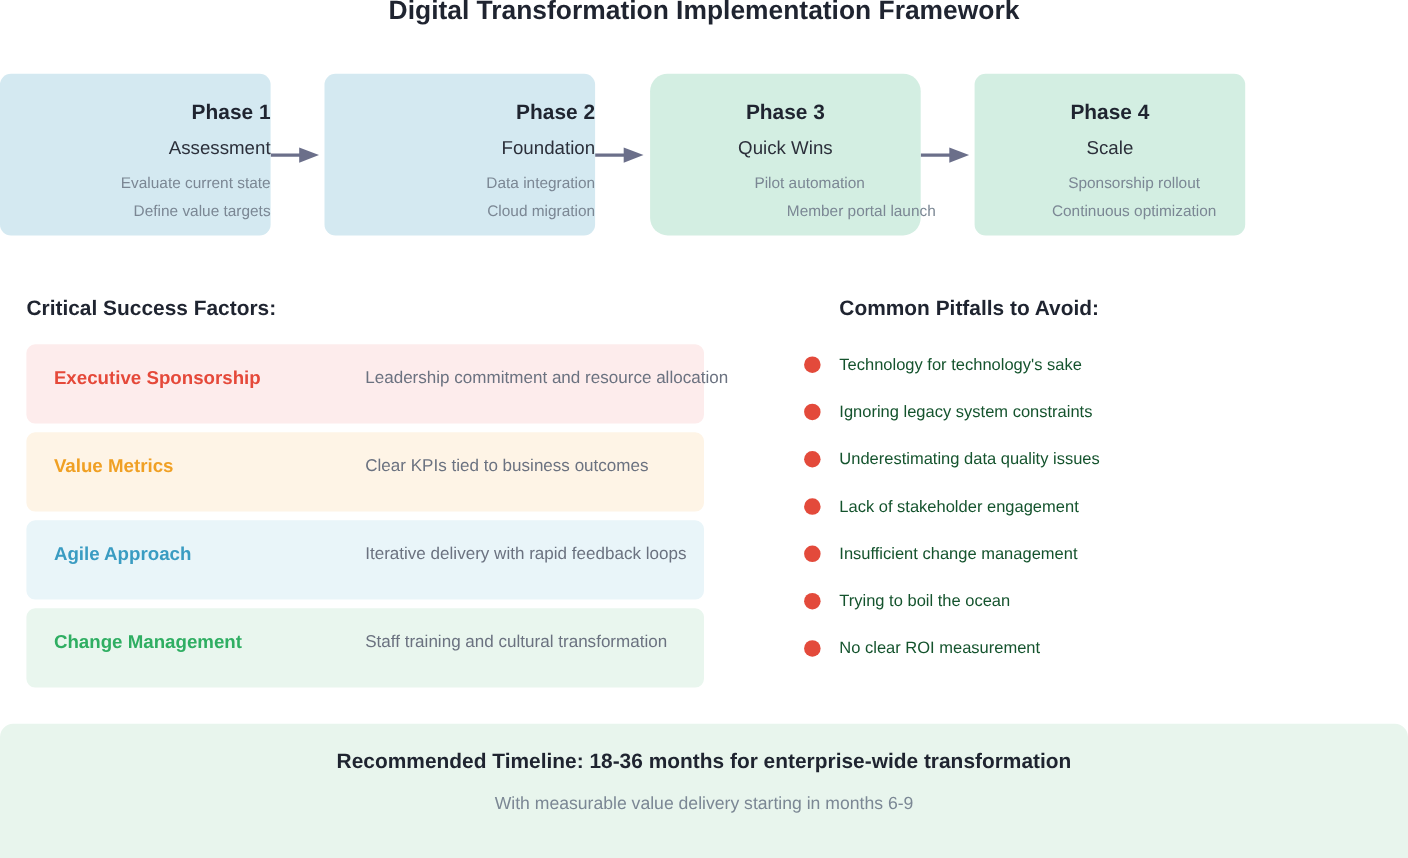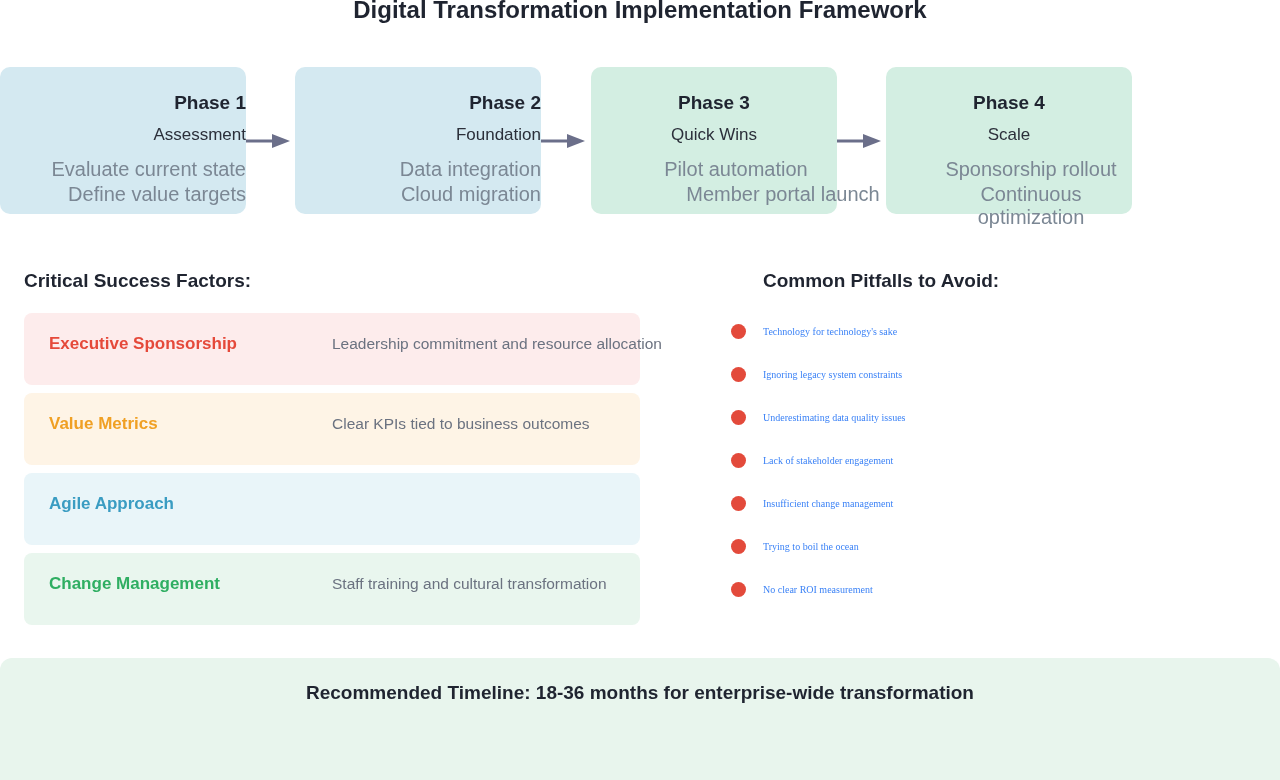--- a/index.html
+++ b/index.html
@@ -24,21 +24,21 @@
   .phase .ph-title {
     position: absolute; top: 25px; left: 0; width: 100%;
     font-size: 19px; font-weight: bold; color: #1f2430;
   }
   .phase .ph-sub {
     position: absolute; top: 58px; left: 0; width: 100%;
     font-size: 17px; color: #2b2f3a;
   }
   .phase .ph-item {
     position: absolute; left: 0; width: 100%;
-    font-size: 20px; color: #7b8794; padding-left: 44px;
+    font-size: 14px; color: #7b8794; padding-left: 44px;
   }
   .arrow {
     position: absolute; top: 131px; width: 46px; height: 20px;
   }
   .section-title {
     position: absolute; font-size: 19px; font-weight: bold; color: #1f2430;
   }
   .factor {
     position: absolute; left: 24px; width: 616px; height: 72px;
     border-radius: 8px;
@@ -53,21 +53,21 @@
   }
   .pitfall {
     position: absolute; left: 730px; height: 24px;
   }
   .pitfall .dot {
     position: absolute; left: 1px; top: 4px; width: 15px; height: 15px;
     border-radius: 50%; background: #e34a3b;
   }
   .pitfall .p-text {
     position: absolute; left: 33px; top: 0; line-height: 24px;
-    font-size: 10px; color: #3b82f6; white-space: nowrap; font-family: Liberation Serif, serif;
+    font-size: 15px; color: #14532d; white-space: nowrap;
   }
   .timeline {
     position: absolute; left: 0; top: 658px; width: 1280px; height: 136px;
     background: #e8f5ed; border-radius: 12px 12px 0 0;
     text-align: center;
   }
   .timeline .t-title {
     position: absolute; top: 24px; left: 0; width: 100%;
     font-size: 19px; font-weight: bold; color: #1f2430;
   }
@@ -98,21 +98,21 @@
   <div class="ph-sub">Foundation</div>
   <div class="ph-item" style="top:91px;">Data integration</div>
   <div class="ph-item" style="top:116px;">Cloud migration</div>
 </div>
 
 <svg class="arrow" style="left:541px;" viewBox="0 0 46 20">
   <line x1="0" y1="10" x2="30" y2="10" stroke="#6b6f8a" stroke-width="3"></line>
   <polygon points="26,3 44,10 26,17" fill="#6b6f8a"></polygon>
 </svg>
 
-<div class="phase green" style="left:591px;">
+<div class="phase green" style="left:591px;border-radius:16px;">
   <div class="ph-title">Phase 3</div>
   <div class="ph-sub">Quick Wins</div>
   <div class="ph-item" style="top:91px;">Pilot automation</div>
   <div class="ph-item" style="top:116px;margin-left:47px;">Member portal launch</div>
 </div>
 
 <svg class="arrow" style="left:837px;" viewBox="0 0 46 20">
   <line x1="0" y1="10" x2="30" y2="10" stroke="#6b6f8a" stroke-width="3"></line>
   <polygon points="26,3 44,10 26,17" fill="#6b6f8a"></polygon>
 </svg>
@@ -131,20 +131,21 @@
   <div class="f-desc">Leadership commitment and resource allocation</div>
 </div>
 
 <div class="factor" style="top:393px; background:#fef4e6;">
   <div class="f-name" style="color:#f0a024;">Value Metrics</div>
   <div class="f-desc">Clear KPIs tied to business outcomes</div>
 </div>
 
 <div class="factor" style="top:473px; background:#e9f5f9;">
   <div class="f-name" style="color:#3a9cc2;">Agile Approach</div>
+  <div class="f-desc">Iterative delivery with rapid feedback loops</div>
 </div>
 
 <div class="factor" style="top:553px; background:#e9f6ee;">
   <div class="f-name" style="color:#2fae62;">Change Management</div>
   <div class="f-desc">Staff training and cultural transformation</div>
 </div>
 
 <div class="section-title" style="left:763px; top:270px;">Common Pitfalls to Avoid:</div>
 
 <div class="pitfall" style="top:320px;">
@@ -171,13 +172,14 @@
   <span class="dot"></span>
   <span class="p-text">Trying to boil the ocean</span>
 </div>
 <div class="pitfall" style="top:578px;">
   <span class="dot"></span>
   <span class="p-text">No clear ROI measurement</span>
 </div>
 
 <div class="timeline">
   <div class="t-title">Recommended Timeline: 18-36 months for enterprise-wide transformation</div>
+  <div class="t-sub">With measurable value delivery starting in months 6-9</div>
 </div>
 
 </body></html>

